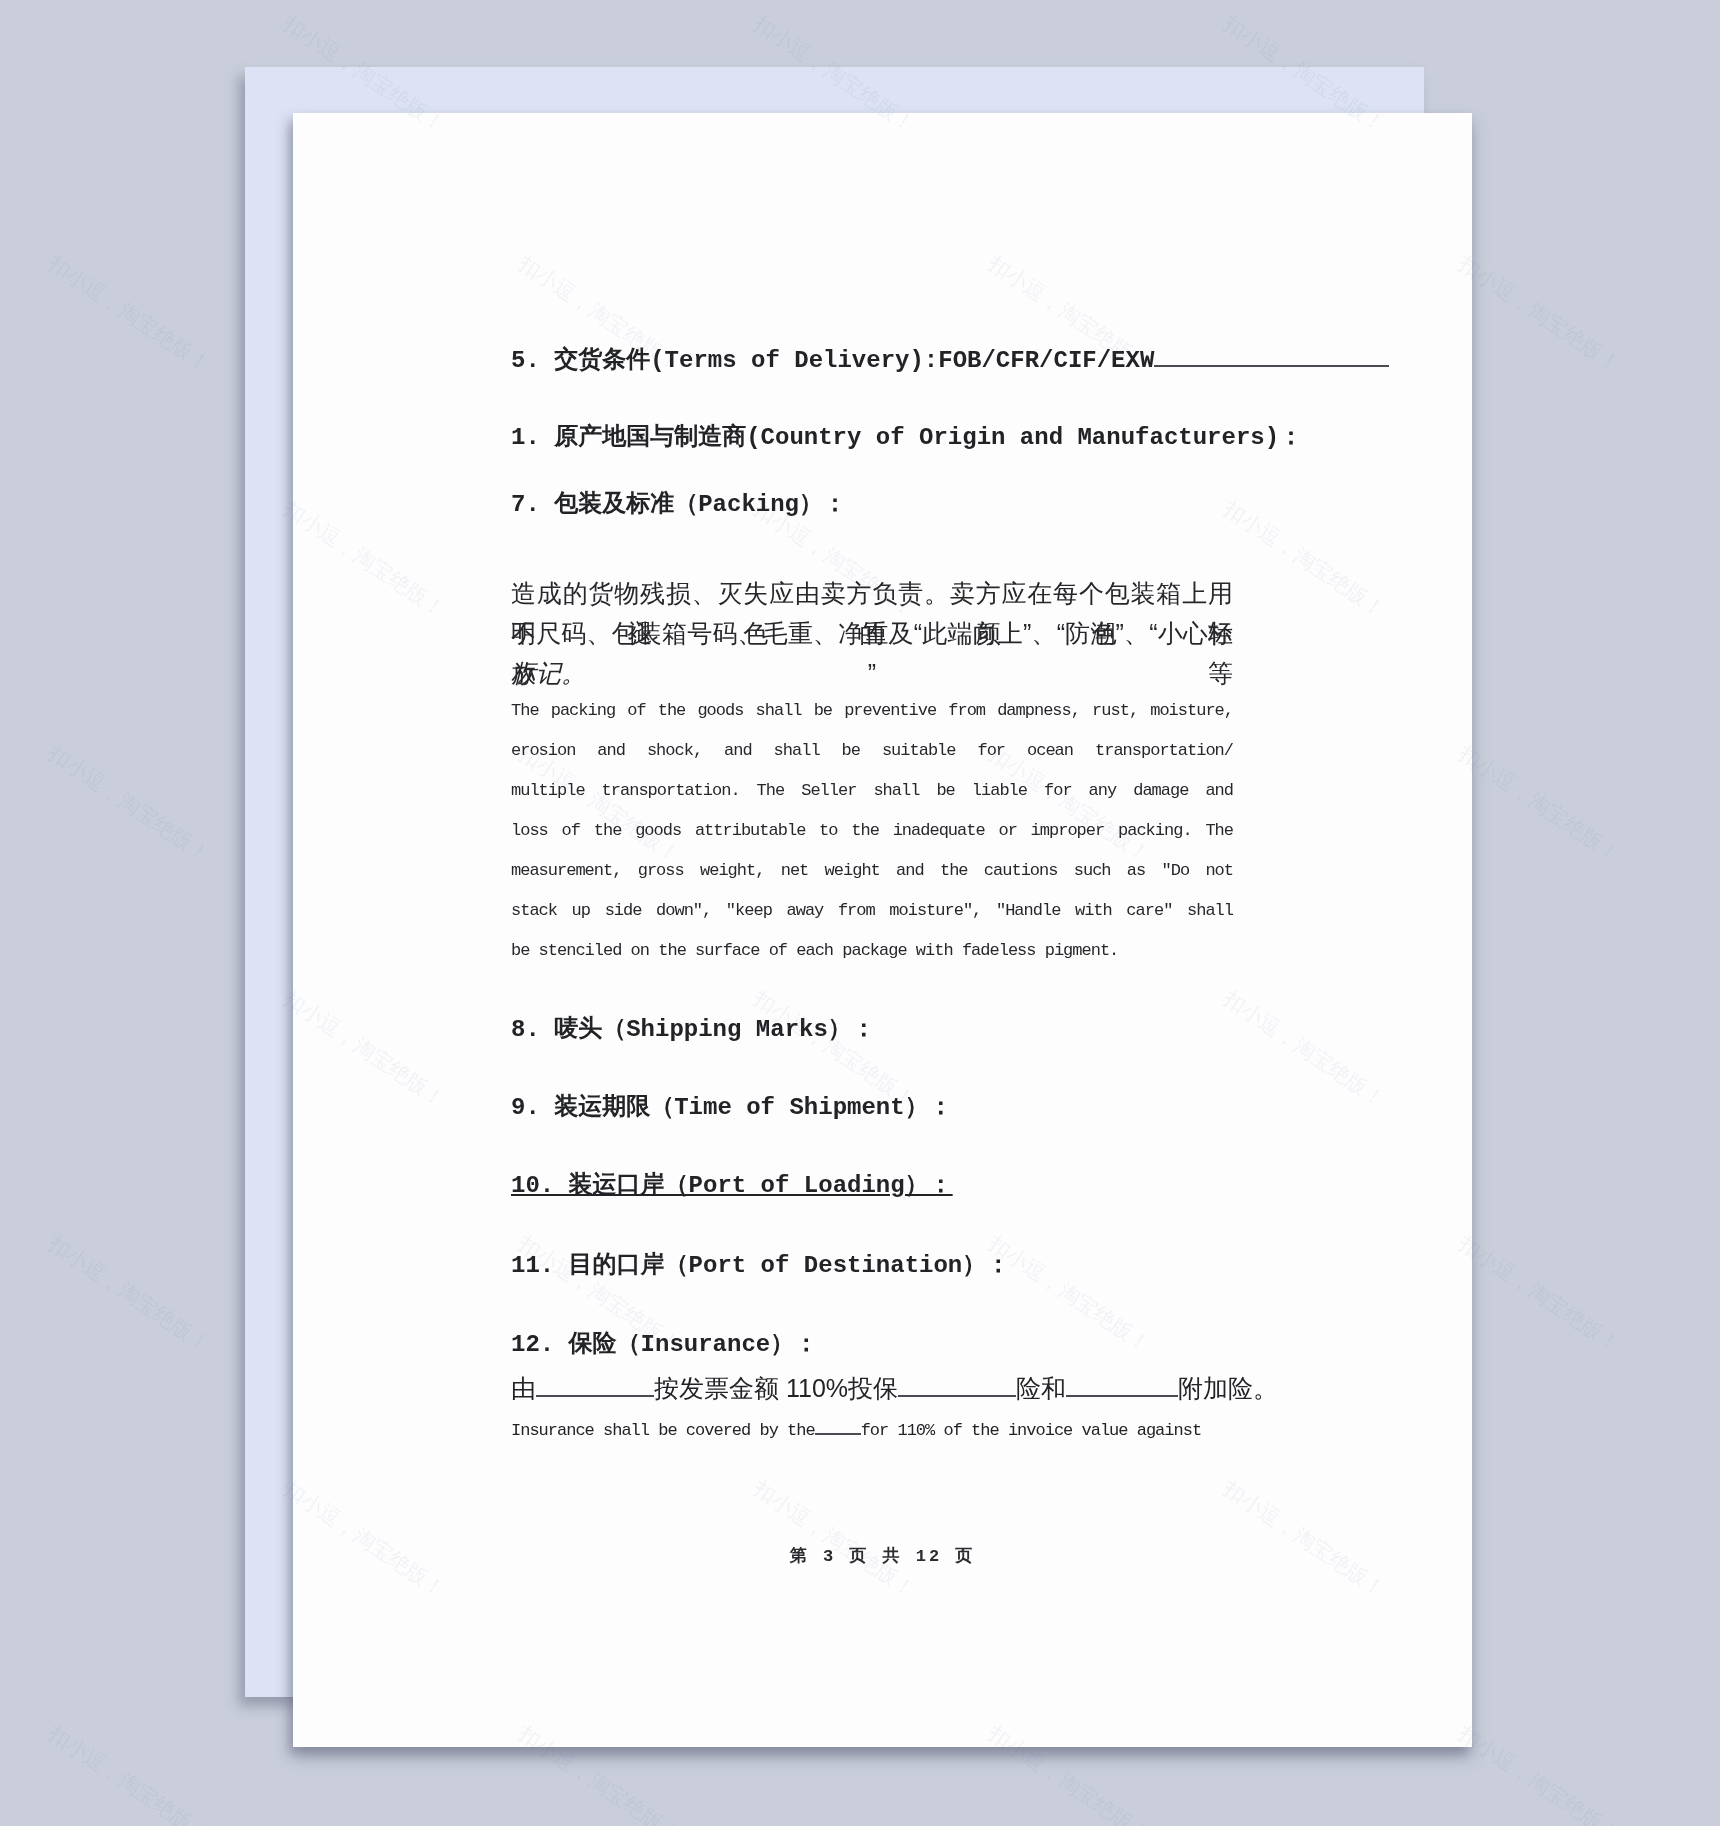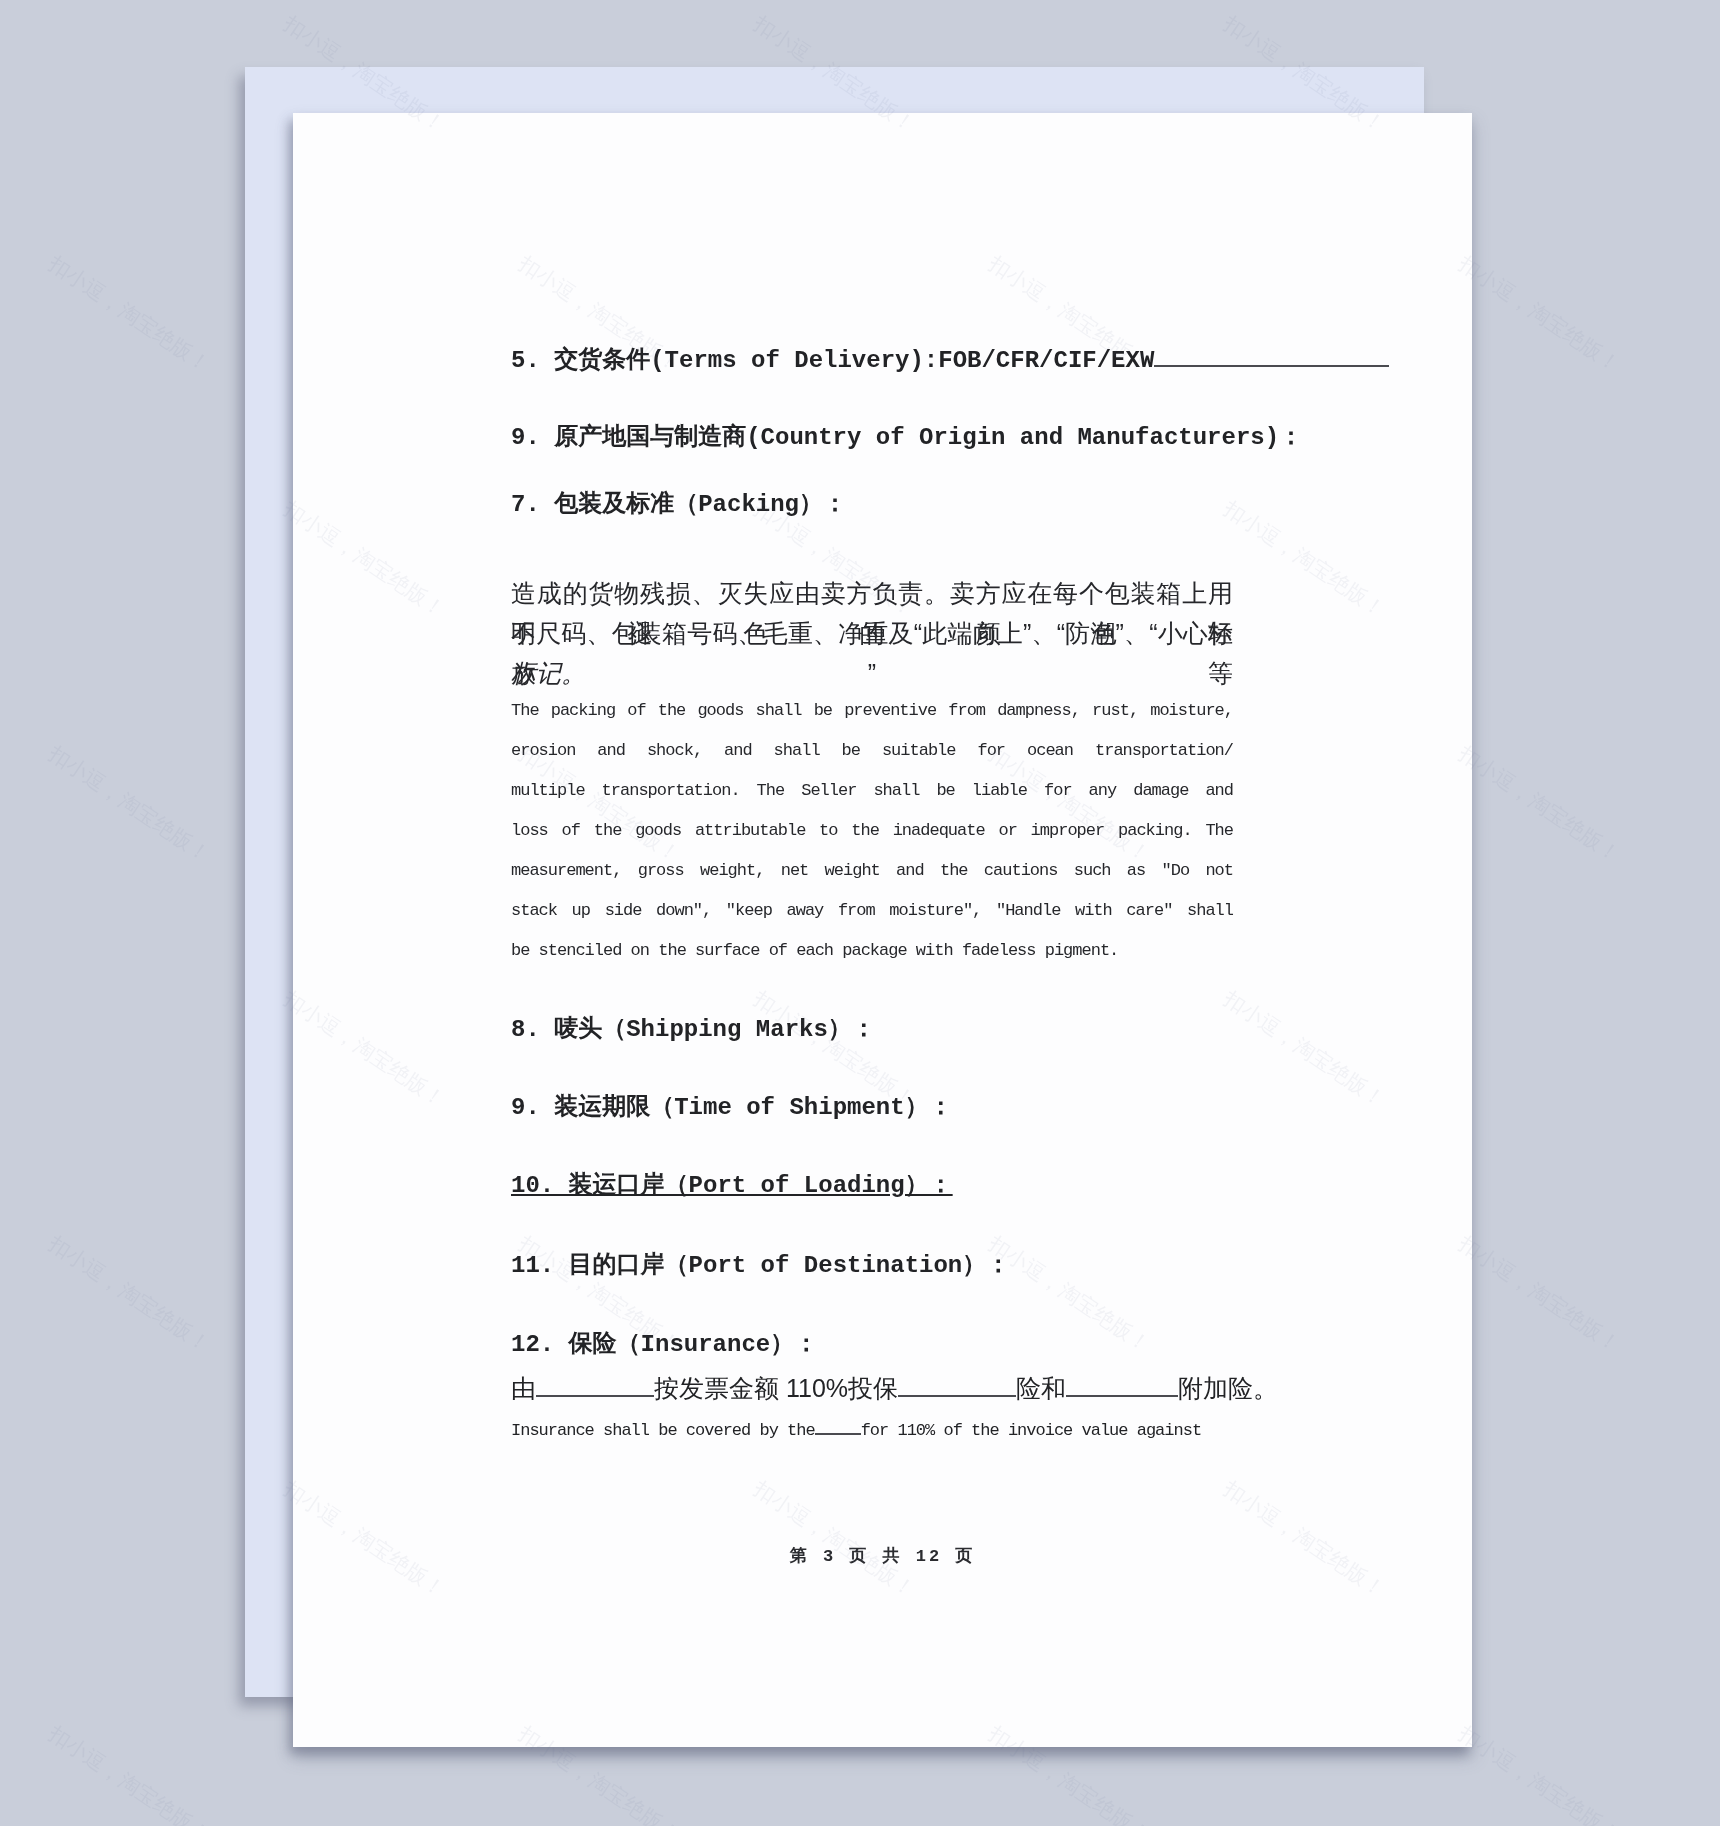--- a/index.html
+++ b/index.html
@@ -81,21 +81,21 @@
 
   <div class="page-behind"></div>
 
   <div class="document-page">
     <div class="doc-content">
 
       <div class="fill-line heading" style="top:222px;">
         <span>5. 交货条件(Terms of Delivery):FOB/CFR/CIF/EXW</span><span class="blank" style="width:235px;"></span>
       </div>
 
-      <div class="line heading" style="top:305px;">9. 原产地国与制造商(Country of Origin and Manufacturers)：</div>
+      <div class="line heading" style="top:305px;">1. 原产地国与制造商(Country of Origin and Manufacturers)：</div>
 
       <div class="line heading" style="top:372px;">7. 包装及标准（Packing）：</div>
 
       <div class="pline zh" style="top:460px;">造成的货物残损、灭失应由卖方负责。卖方应在每个包装箱上用不褪色的颜色标</div>
       <div class="pline zh" style="top:500px;">明尺码、包装箱号码、毛重、净重及“此端向上”、“防潮”、“小心轻放”等</div>
       <div class="pline zh-last" style="top:540px;font-style:italic;">标记。</div>
 
       <div class="pline en" style="top:578px;">The packing of the goods shall be preventive from dampness, rust, moisture,</div>
       <div class="pline en" style="top:618px;">erosion and shock, and shall be suitable for ocean transportation/</div>
       <div class="pline en" style="top:658px;">multiple transportation. The Seller shall be liable for any damage and</div>

